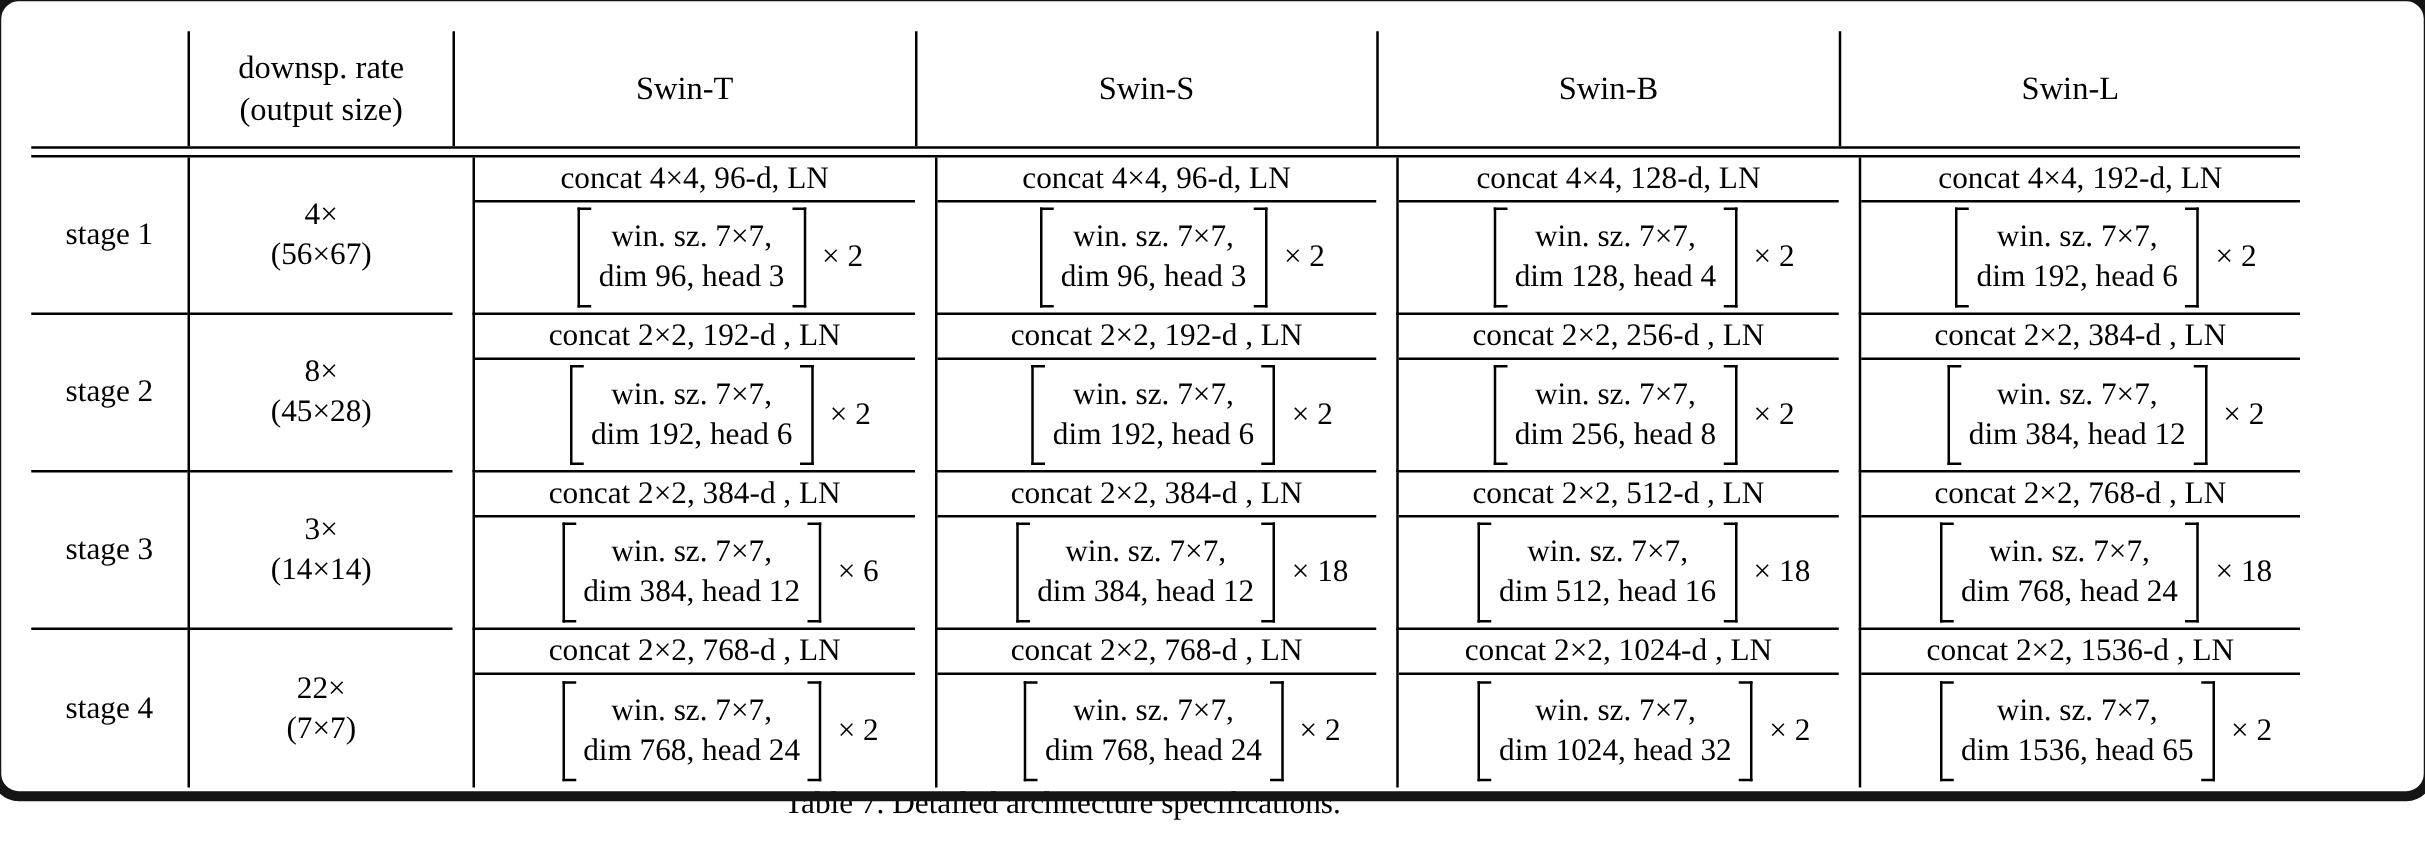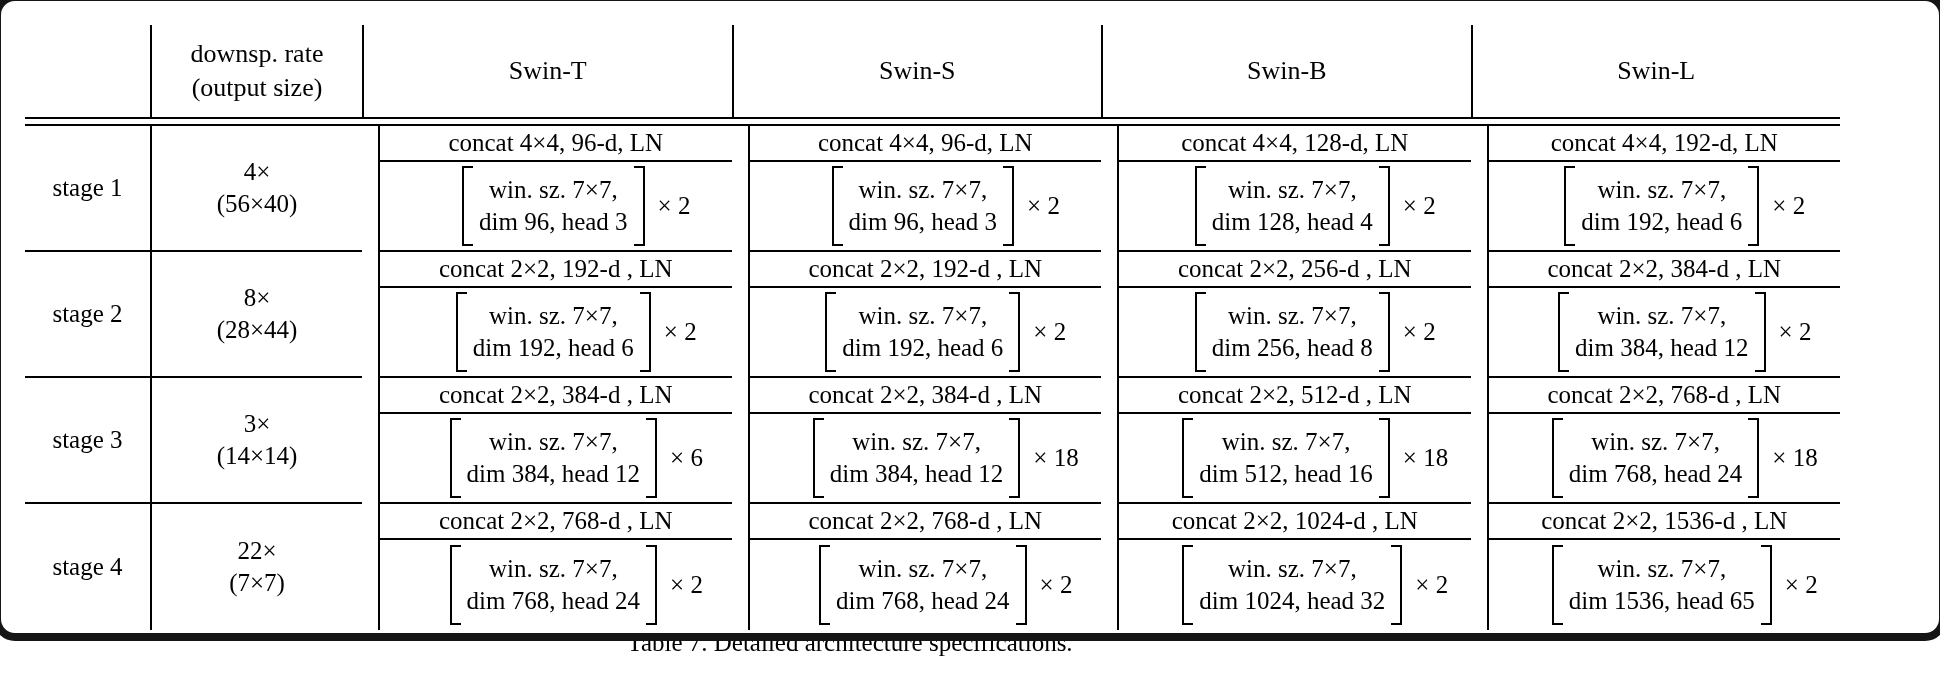--- a/index.html
+++ b/index.html
@@ -79,21 +79,21 @@
     <div class="cell hcell vline">Swin-T</div>
     <div class="cell hcell vline">Swin-S</div>
     <div class="cell hcell vline">Swin-B</div>
     <div class="cell hcell vline">Swin-L</div>
 
     <div class="dblrule"></div>
 
     <div class="cell stage-cell rowsep">stage 1</div>
     <div class="cell stage-cell vline rowsep">
       <div>4×</div>
-      <div>(56×40)</div>
+      <div>(56×67)</div>
     </div>
     <div class="model-cell vline rowsep">
       <div class="concat-sub">concat 4×4, 96-d, LN</div>
       <div class="block-sub">
         <div class="brk">
           <div class="brk-l"></div>
           <div class="brk-body">
             <div>win. sz. 7×7,</div>
             <div>dim 96, head 3</div>
           </div>
@@ -141,21 +141,21 @@
           </div>
           <div class="brk-r"></div>
         </div>
         <div class="mult">× 2</div>
       </div>
     </div>
 
     <div class="cell stage-cell rowsep">stage 2</div>
     <div class="cell stage-cell vline rowsep">
       <div>8×</div>
-      <div>(28×44)</div>
+      <div>(45×28)</div>
     </div>
     <div class="model-cell vline rowsep">
       <div class="concat-sub">concat 2×2, 192-d , LN</div>
       <div class="block-sub">
         <div class="brk">
           <div class="brk-l"></div>
           <div class="brk-body">
             <div>win. sz. 7×7,</div>
             <div>dim 192, head 6</div>
           </div>

